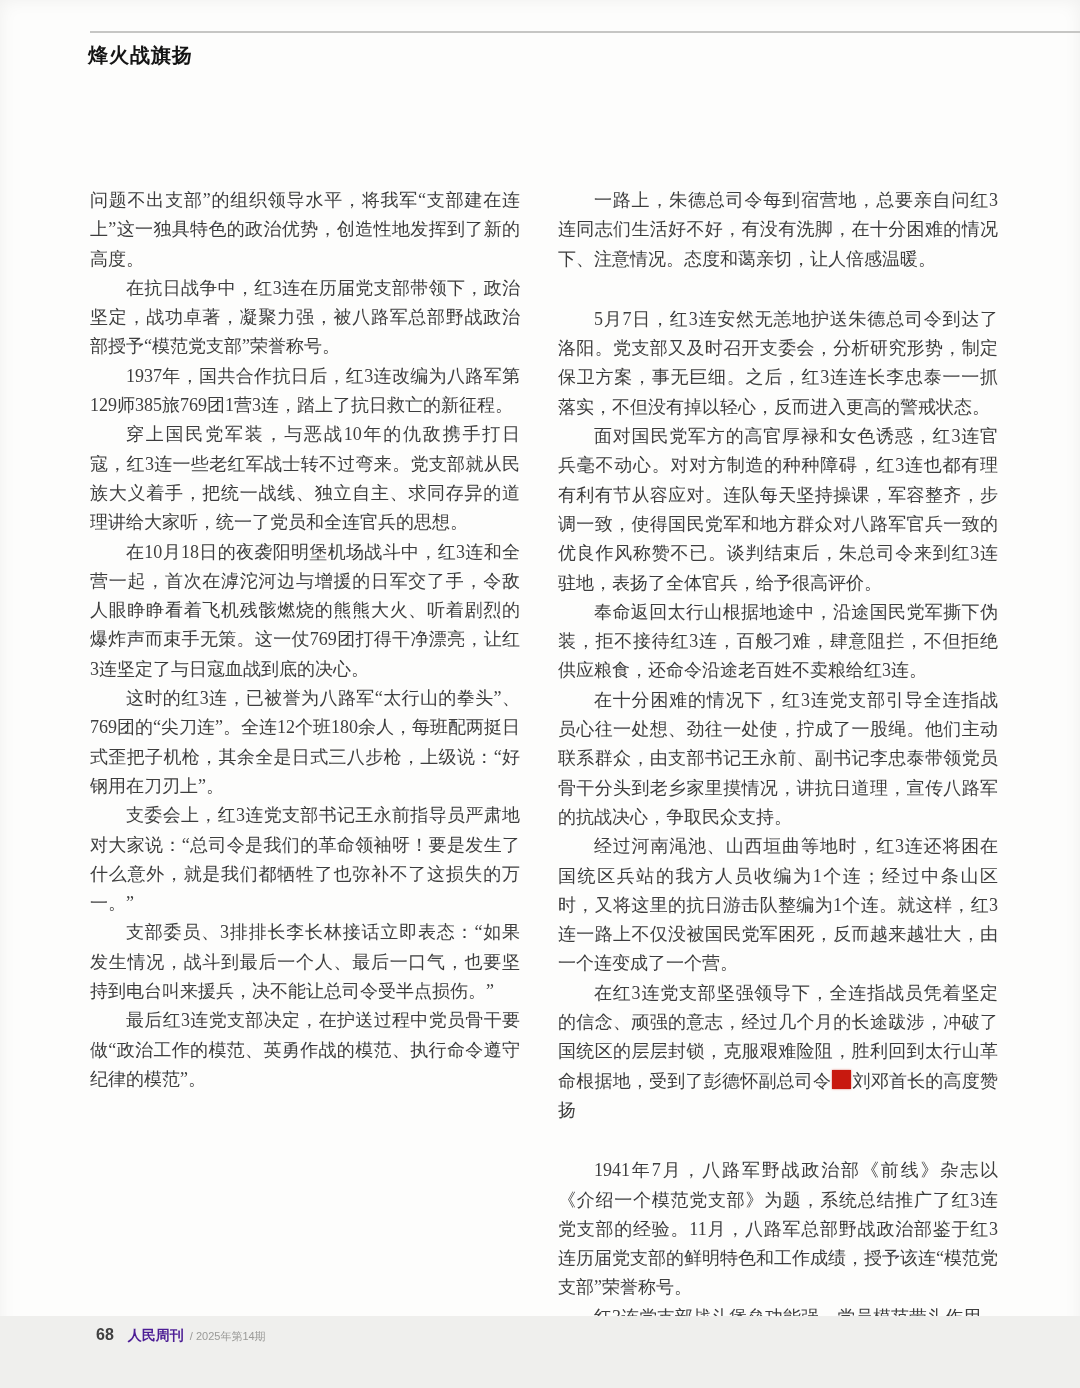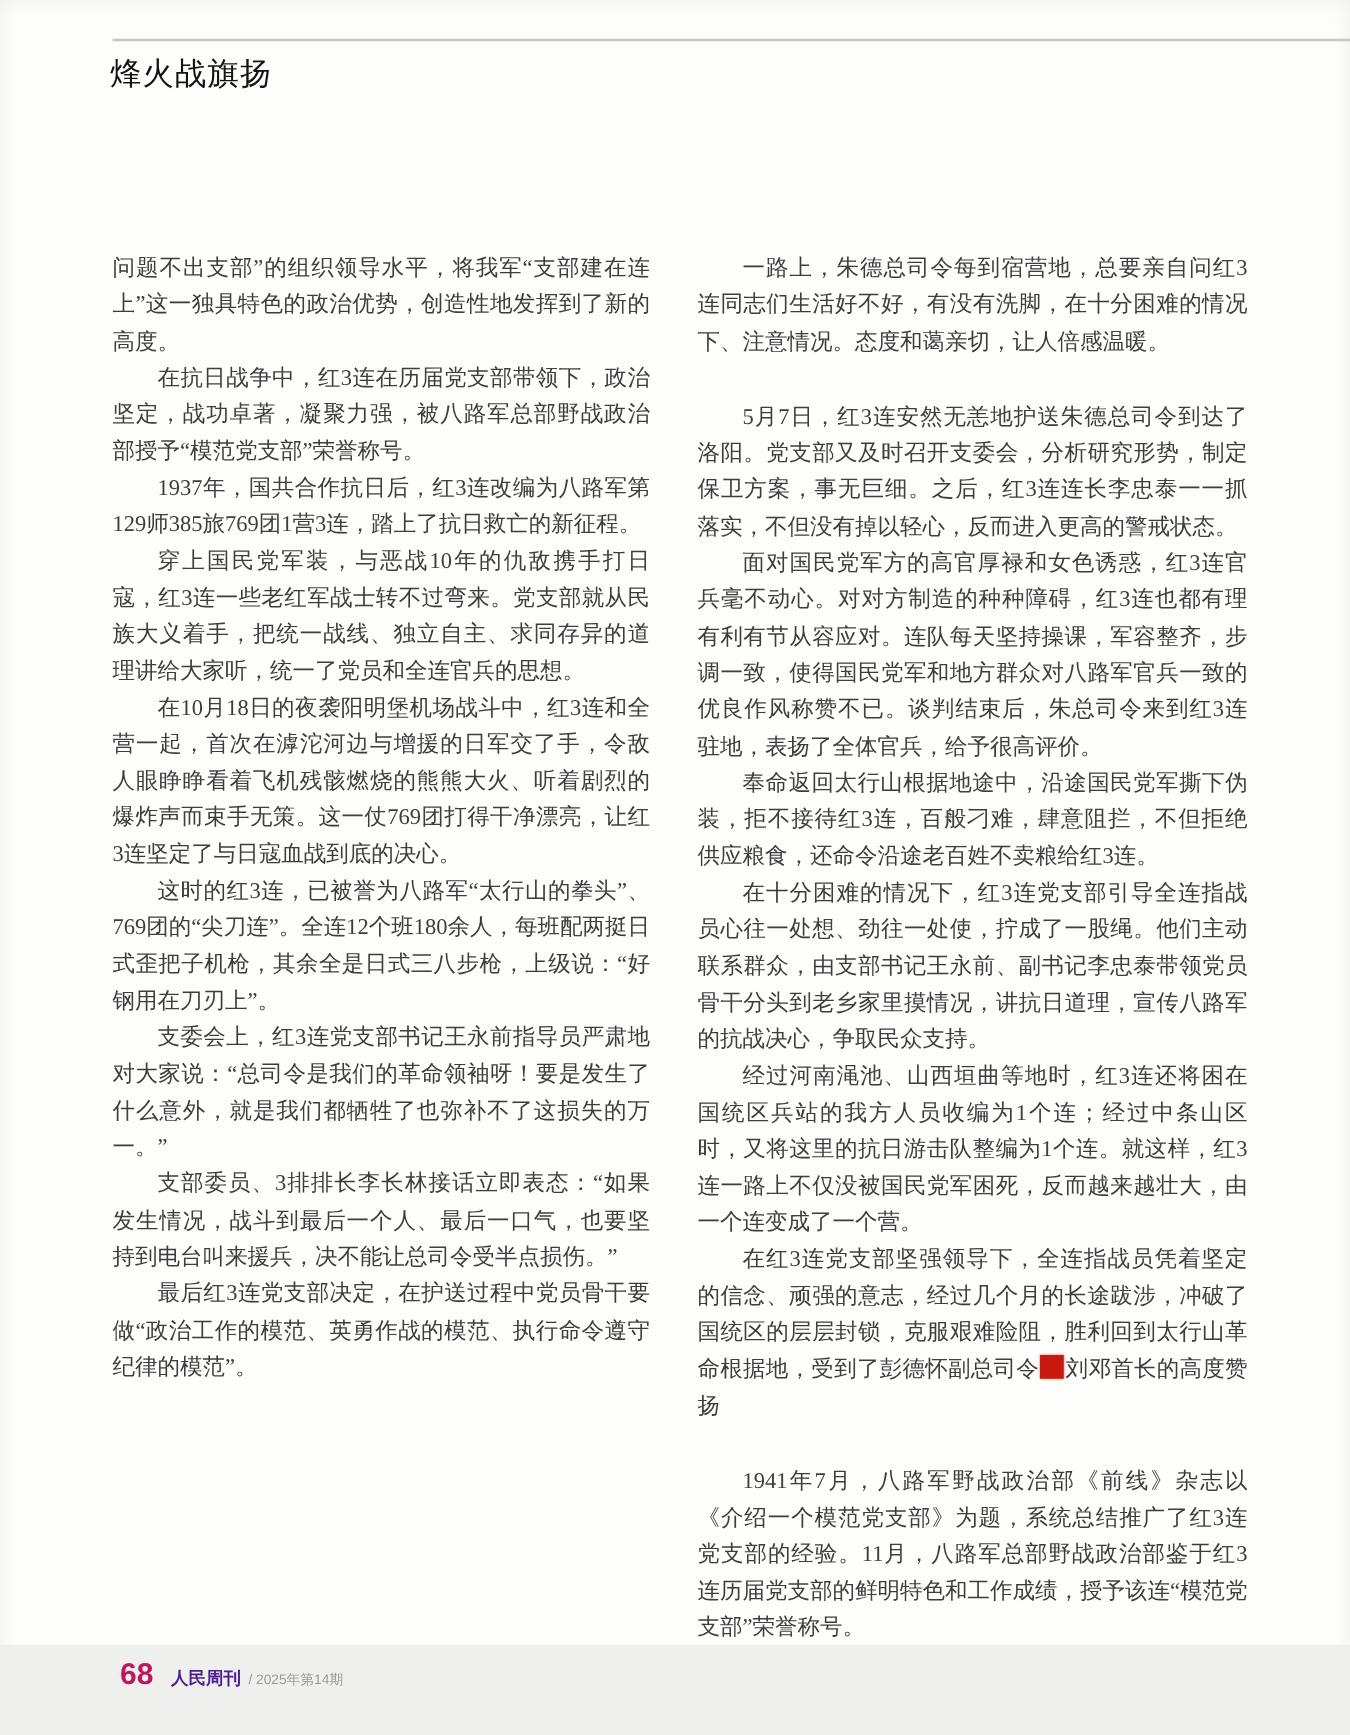--- a/index.html
+++ b/index.html
@@ -14,25 +14,25 @@
     width: 1080px; height: 1388px;
     background: #fdfdfc;
     box-shadow: inset 0 0 18px rgba(0,0,0,0.06);
   }
   .top-rule {
     position: absolute; left: 90px; right: 0; top: 31px;
     height: 2px; background: #c6c6c4;
   }
   .section-title {
     position: absolute; left: 88px; top: 42px;
-    font-size: 25px; font-weight: normal; color: #141414;
+    font-size: 20px; font-weight: bold; color: #141414;
     letter-spacing: 1px;
   }
   .columns {
-    position: absolute; left: 90px; top: 200px;
+    position: absolute; left: 90px; top: 186px;
     width: 908px;
     display: flex; gap: 38px;
   }
   .col {
     font-size: 18px; line-height: 29.3px;
     color: #3d3d3d;
     text-align: justify;
     text-justify: inter-character;
   }
   .col-left  { width: 430px; }
@@ -51,21 +51,21 @@
   .footer-band {
     position: absolute; left: 0; right: 0; top: 1316px; height: 72px;
     background: #efefed;
   }
   .footer {
     position: absolute; left: 96px; top: 1326px;
     display: flex; align-items: baseline;
     font-family: "Liberation Sans", "DejaVu Sans", sans-serif;
   }
   .footer .page-num {
-    font-size: 24px; font-weight: bold; color: #be185d;
+    font-size: 16px; font-weight: bold; color: #404040;
     margin-right: 14px;
   }
   .footer .mag-name {
     font-size: 14px; font-weight: bold; color: #4c1d95;
     margin-right: 6px;
   }
   .footer .issue {
     font-size: 11px; color: #9a9a98;
   }
 </style>

